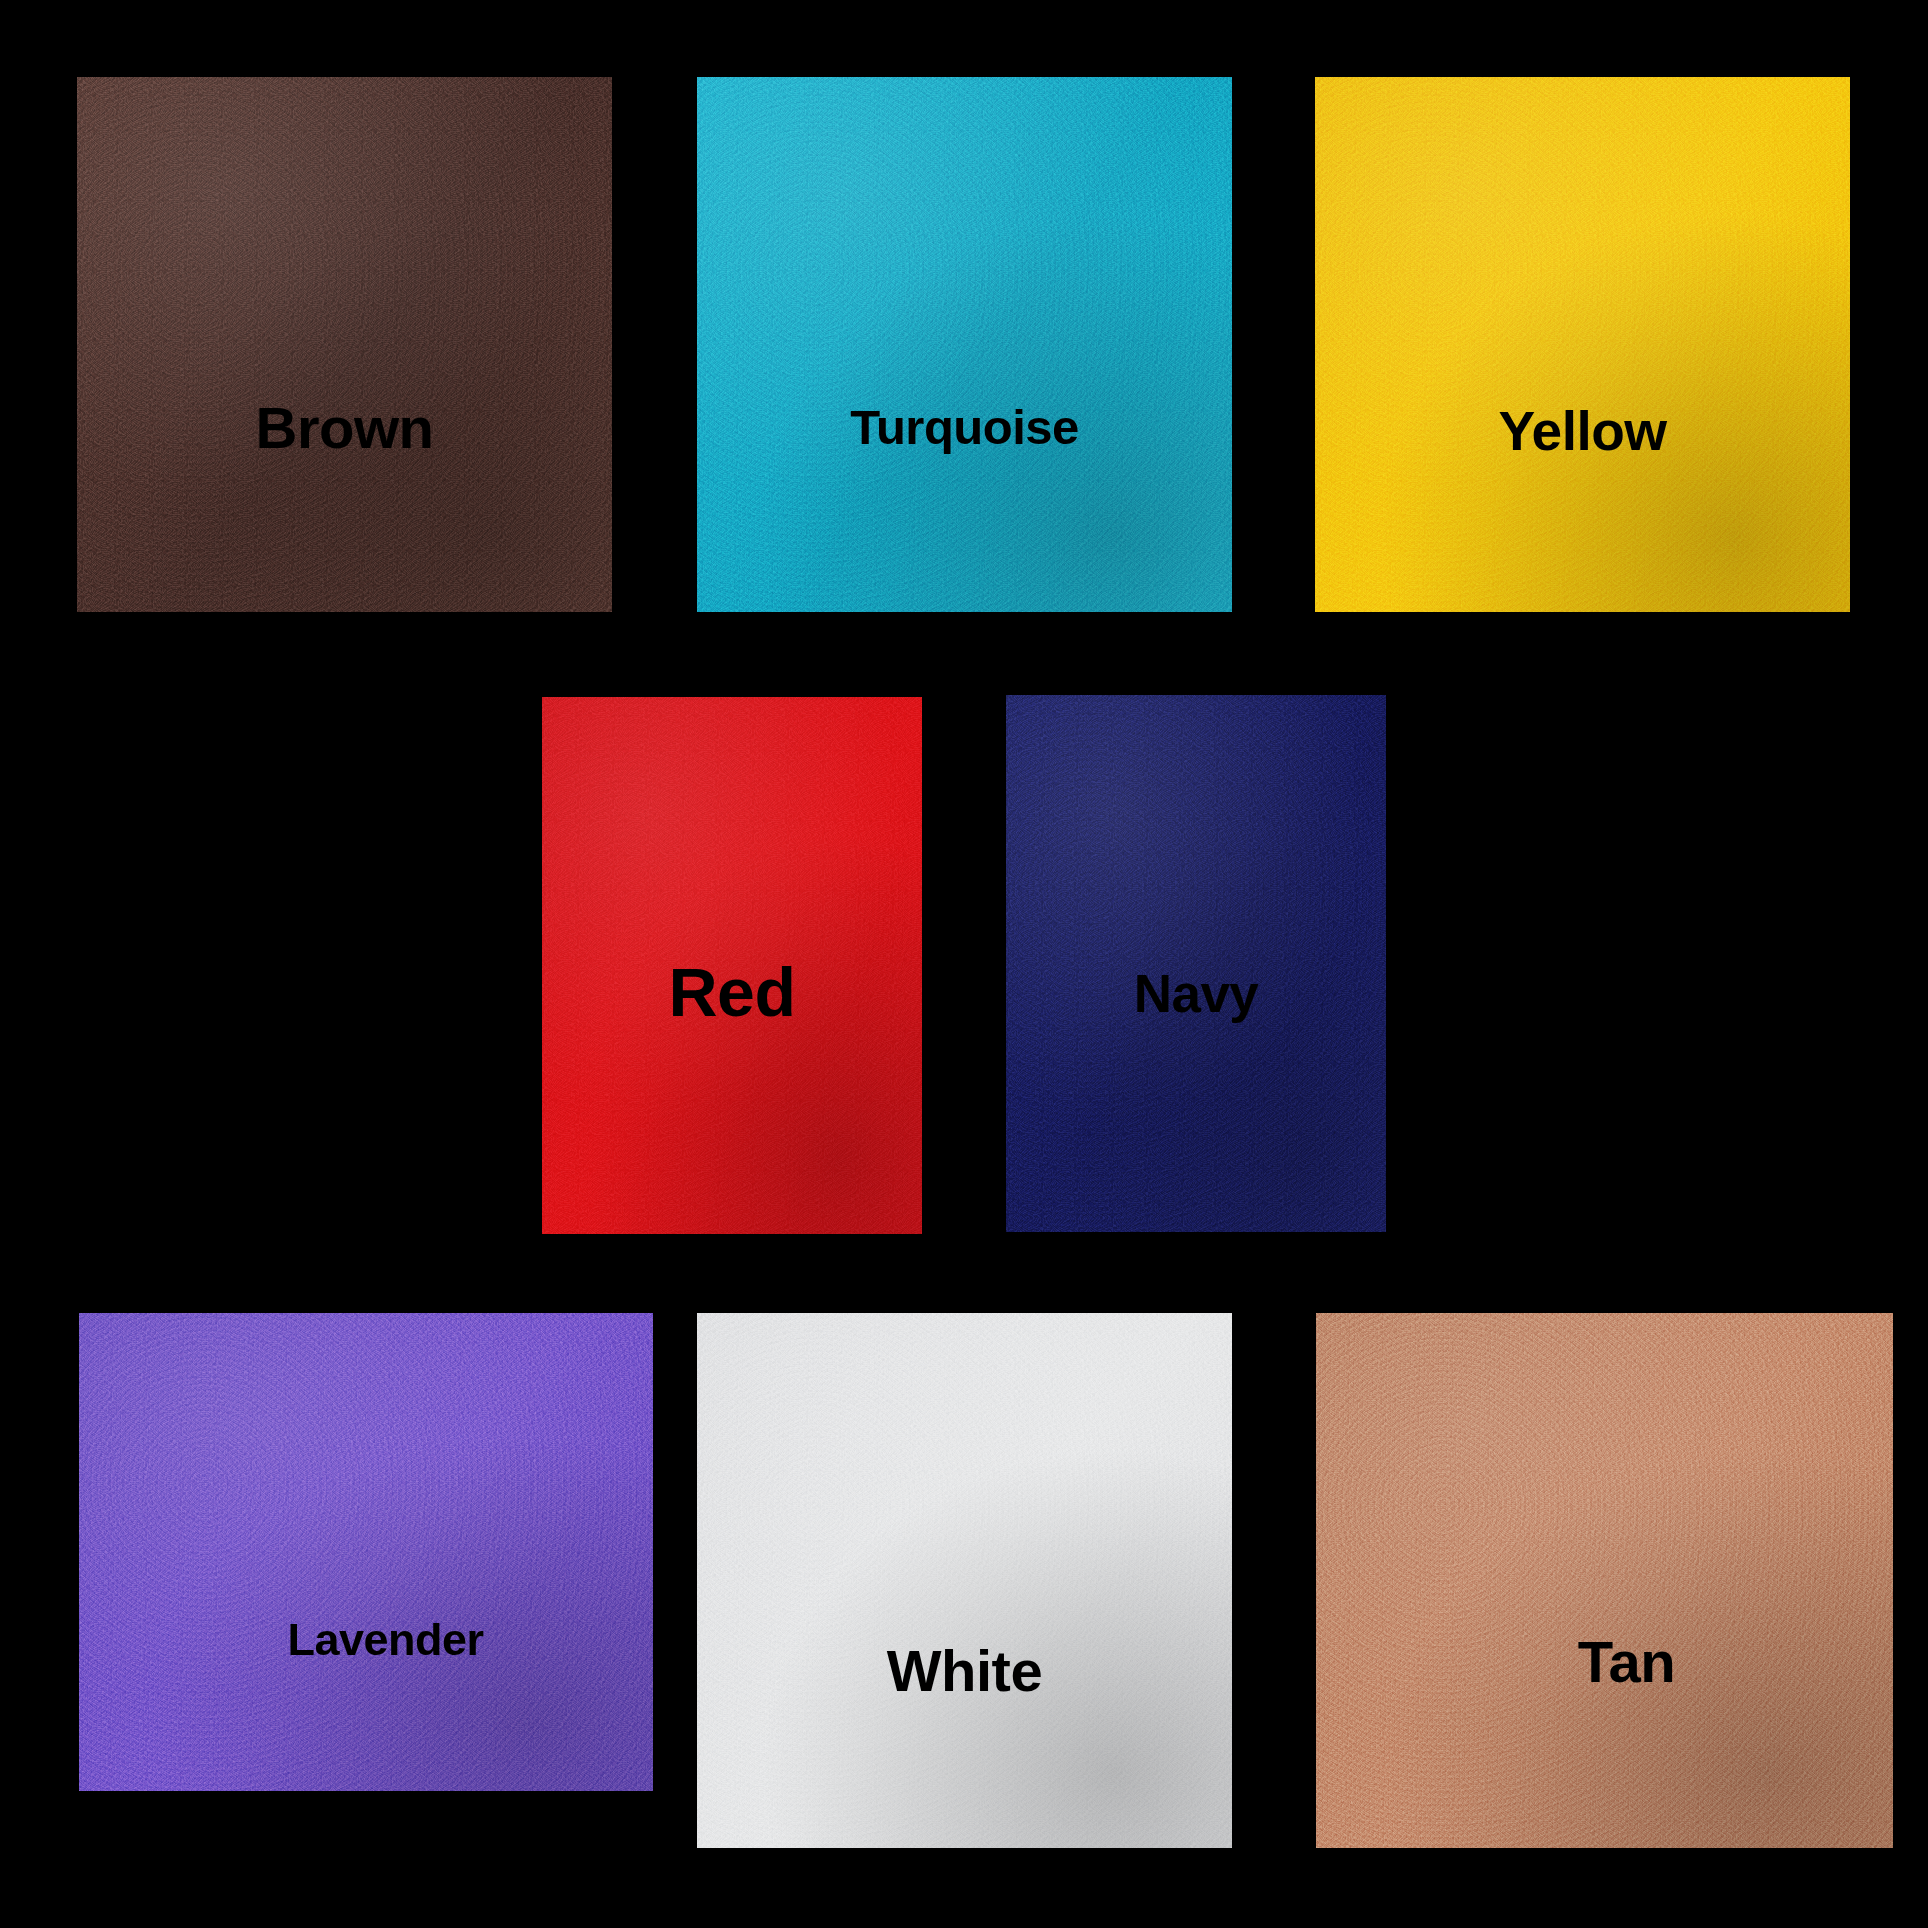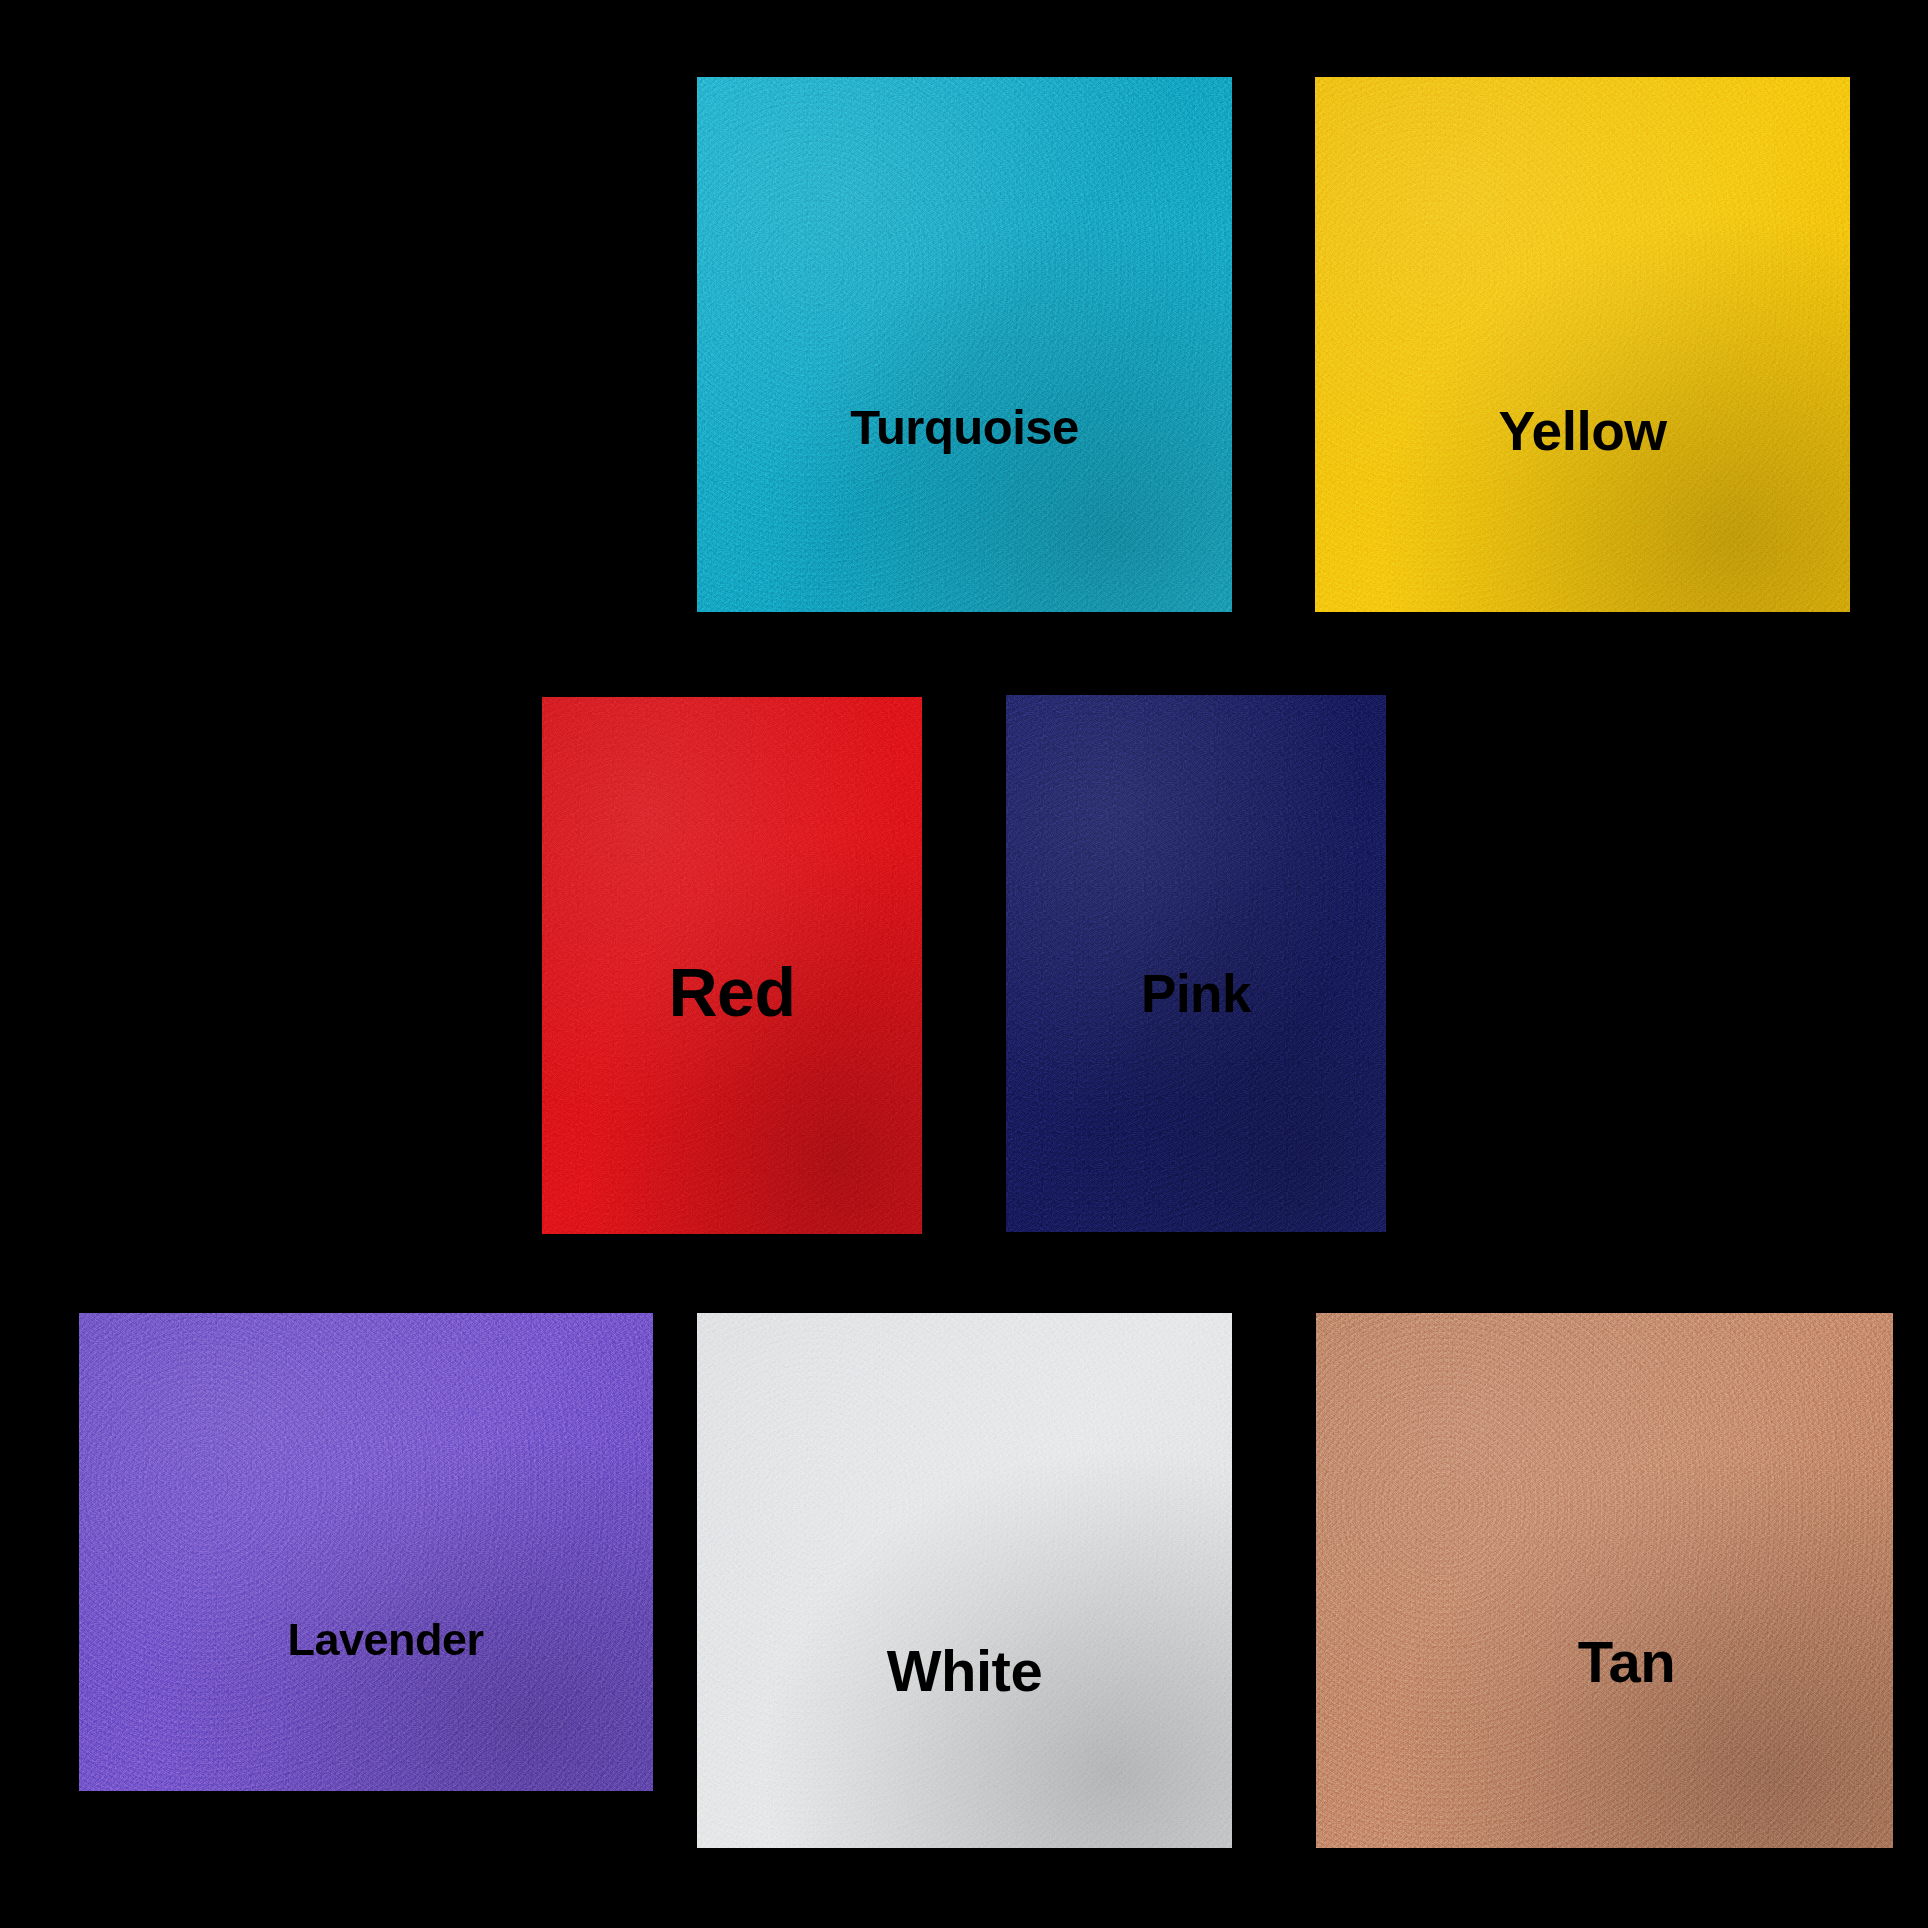--- a/index.html
+++ b/index.html
@@ -62,20 +62,26 @@
     font-weight: 700;
     letter-spacing: -0.5px;
     white-space: nowrap;
     line-height: 1;
   }
 </style>
 </head>
 <body>
 
 <div id="canvas" style="width: 1928px; height: 1928px; background: rgb(0, 0, 0);">
+    <div class="swatch" style="left: 77px; top: 77px; width: 535px; height: 535px; background: linear-gradient(127deg, rgb(90, 58, 51) 0%, rgb(74, 47, 42) 52%, rgb(90, 58, 51) 100%);">
+      <div class="tex"></div>
+      <div class="tex2"></div>
+      <div class="shade"></div>
+      <div class="label" style="font-size: 58px; color: rgb(0, 0, 0); transform: translate(0px, 83px);">Brown</div>
+    </div>
     <div class="swatch" style="left: 697px; top: 77px; width: 535px; height: 535px; background: linear-gradient(127deg, rgb(31, 182, 208) 0%, rgb(19, 168, 196) 52%, rgb(31, 182, 208) 100%);">
       <div class="tex"></div>
       <div class="tex2"></div>
       <div class="shade"></div>
       <div class="label" style="font-size: 49px; color: rgb(0, 0, 0); transform: translate(0px, 83px);">Turquoise</div>
     </div>
     <div class="swatch" style="left: 1315px; top: 77px; width: 535px; height: 535px; background: linear-gradient(127deg, rgb(239, 194, 12) 0%, rgb(245, 203, 16) 52%, rgb(239, 194, 12) 100%);">
       <div class="tex"></div>
       <div class="tex2"></div>
       <div class="shade"></div>
@@ -84,21 +90,21 @@
     <div class="swatch" style="left: 542px; top: 697px; width: 380px; height: 537px; background: linear-gradient(127deg, rgb(213, 19, 26) 0%, rgb(224, 20, 25) 52%, rgb(213, 19, 26) 100%);">
       <div class="tex"></div>
       <div class="tex2"></div>
       <div class="shade"></div>
       <div class="label" style="font-size: 68px; color: rgb(0, 0, 0); transform: translate(0px, 26px);">Red</div>
     </div>
     <div class="swatch" style="left: 1006px; top: 695px; width: 380px; height: 537px; background: linear-gradient(127deg, rgb(28, 33, 108) 0%, rgb(22, 26, 94) 52%, rgb(28, 33, 108) 100%);">
       <div class="tex"></div>
       <div class="tex2"></div>
       <div class="shade"></div>
-      <div class="label" style="font-size: 53px; color: rgb(0, 0, 0); transform: translate(0px, 30px);">Pink</div>
+      <div class="label" style="font-size: 53px; color: rgb(0, 0, 0); transform: translate(0px, 30px);">Navy</div>
     </div>
     <div class="swatch" style="left: 79px; top: 1313px; width: 535px; height: 478px; background: linear-gradient(127deg, rgb(114, 83, 199) 0%, rgb(123, 89, 207) 52%, rgb(114, 83, 199) 100%); padding-left: 39px;">
       <div class="tex"></div>
       <div class="tex2"></div>
       <div class="shade"></div>
       <div class="label" style="font-size: 45px; color: rgb(0, 0, 0); transform: translate(0px, 87px);">Lavender</div>
     </div>
     <div class="swatch" style="left: 697px; top: 1313px; width: 535px; height: 535px; background: linear-gradient(127deg, rgb(225, 226, 228) 0%, rgb(232, 233, 234) 52%, rgb(225, 226, 228) 100%);">
       <div class="tex"></div>
       <div class="tex2"></div>

